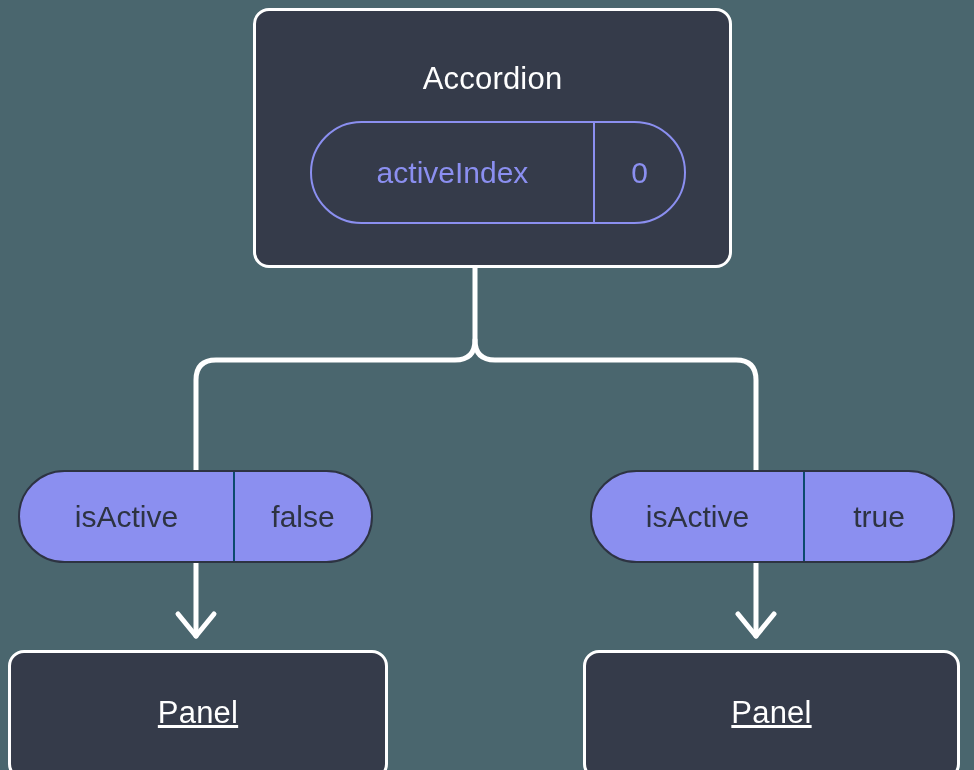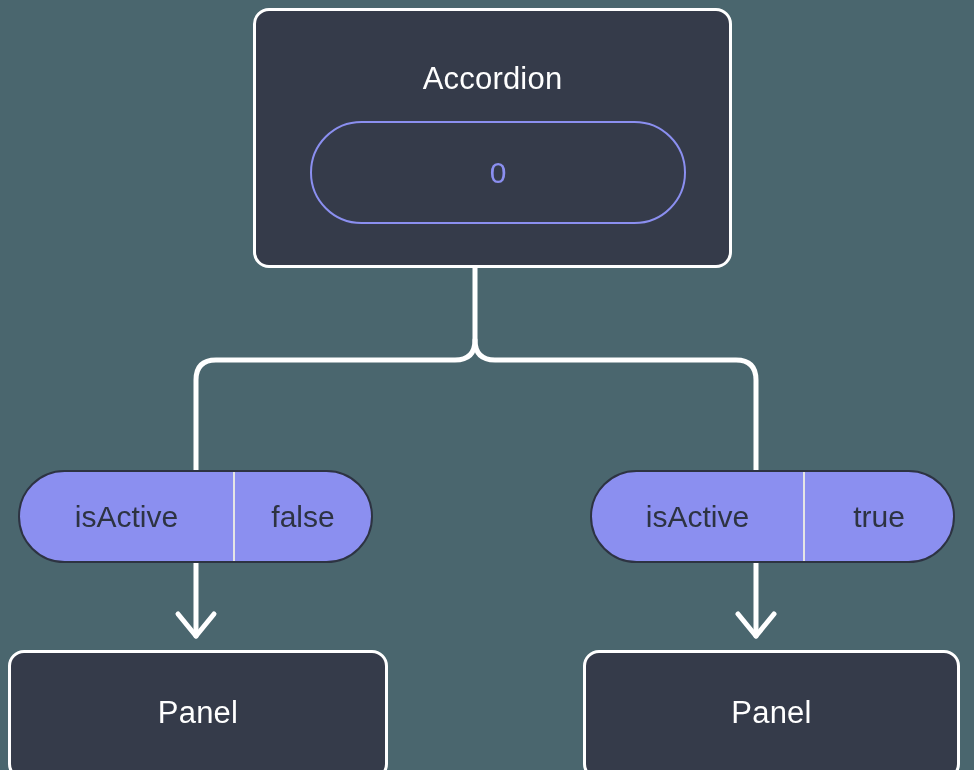--- a/index.html
+++ b/index.html
@@ -102,21 +102,21 @@
     display: flex;
     align-items: stretch;
     overflow: hidden;
   }
   .prop-pill .pill-key {
     display: flex;
     align-items: center;
     justify-content: center;
     color: #2d3342;
     font-size: 30px;
-    border-right: 2px solid #e5e5e5;
+    border-right: 2px solid #0c4a6e;
     white-space: nowrap;
   }
   .prop-pill .pill-val {
     flex: 1 1 auto;
     display: flex;
     align-items: center;
     justify-content: center;
     color: #2d3342;
     font-size: 30px;
     white-space: nowrap;
@@ -133,21 +133,21 @@
     top: 650px;
     width: 380px;
     height: 130px;
   }
   #panel-right {
     left: 583px;
     top: 650px;
     width: 377px;
     height: 130px;
   }
-  #panel-left-title, #panel-right-title { top: 42px; }
+  #panel-left-title, #panel-right-title { top: 42px; text-decoration: underline; }
 </style>
 </head>
 <body>
 
 <div id="stage">
 
   <svg id="wires" viewBox="0 0 974 770" width="974" height="770">
 
     <g fill="none" stroke="#ffffff" stroke-width="5" stroke-linecap="round" stroke-linejoin="round">
       <path d="M 475 268
@@ -171,20 +171,21 @@
     <g fill="none" stroke="#ffffff" stroke-width="5" stroke-linecap="round" stroke-linejoin="round">
       <line x1="756" y1="562" x2="756" y2="636"></line>
       <polyline points="738,614 756,636 774,614"></polyline>
     </g>
   </svg>
 
   <div class="node-box" id="accordion-box">
     <div class="node-title" id="accordion-title">Accordion</div>
 
     <div id="activeindex-pill">
+      <div class="pill-key">activeIndex</div>
       <div class="pill-val">0</div>
     </div>
   </div>
 
   <div class="prop-pill" id="pill-left">
     <div class="pill-key">isActive</div>
     <div class="pill-val">false</div>
   </div>
 
   <div class="prop-pill" id="pill-right">

